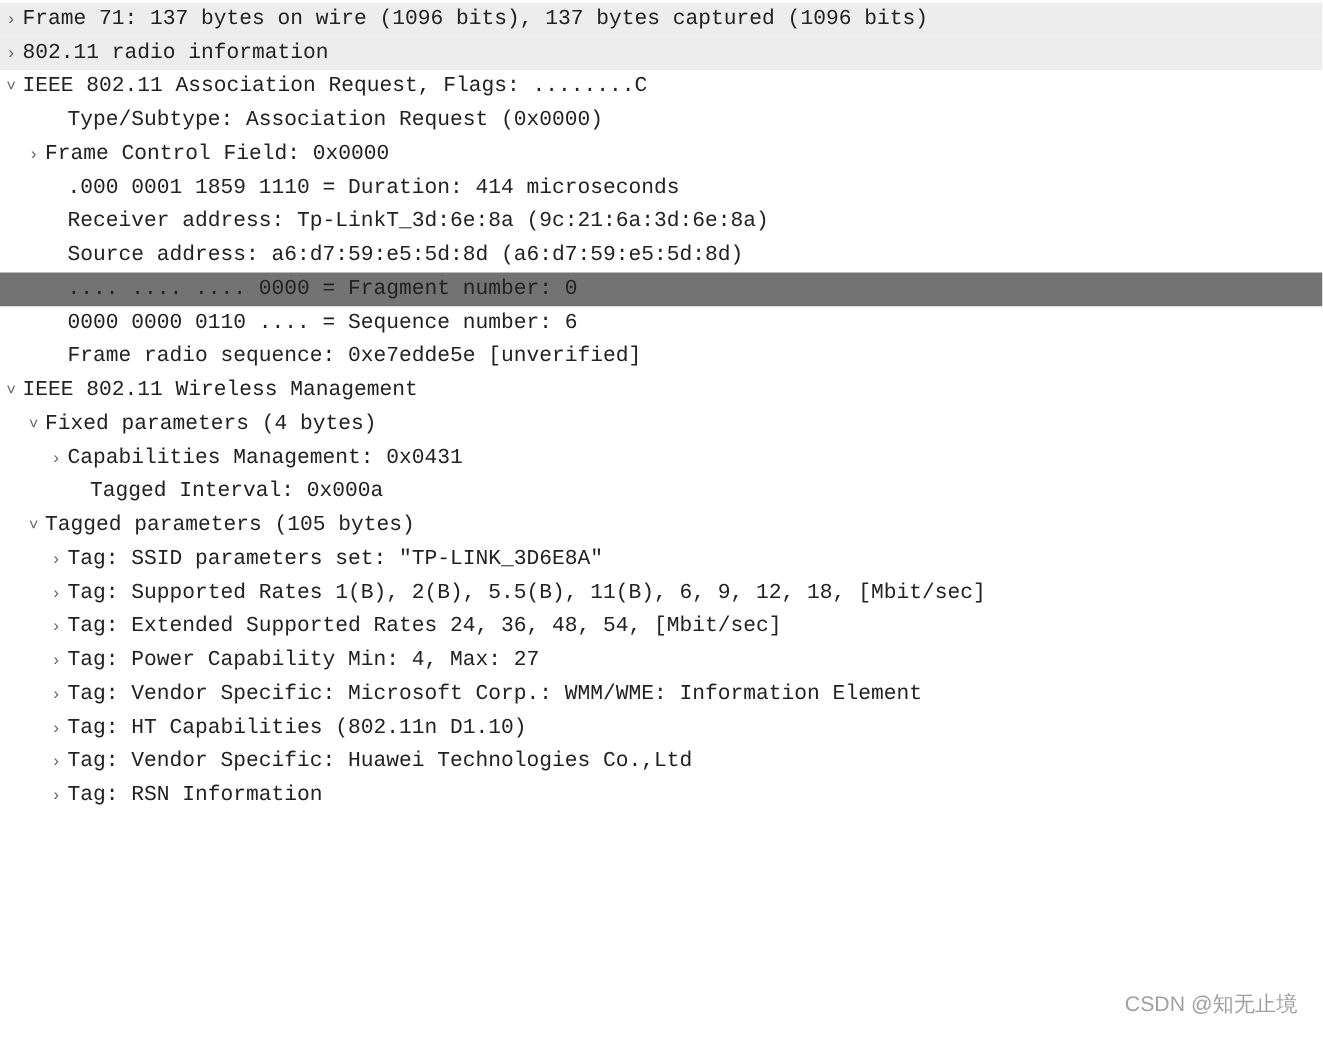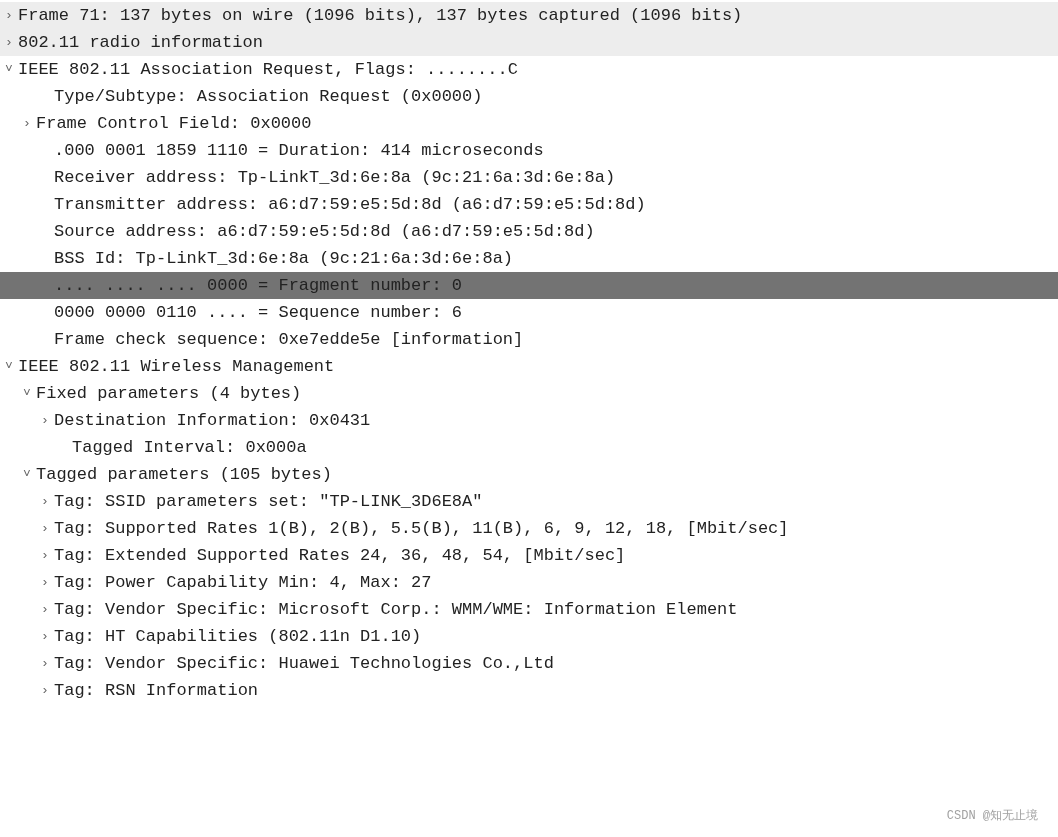--- a/index.html
+++ b/index.html
@@ -4,44 +4,42 @@
 <style>
   html,body{margin:0;padding:0;background:#fff;width:1058px;height:837px;overflow:hidden}
   .panel{font-family:Consolas,"Courier New",monospace;font-size:17px;line-height:27px;color:#222;padding:2px 0}
   .row{display:flex;align-items:flex-start;white-space:pre}
   .row.top{background:#ededed}
   .row.sel{background:#737373}
   .gutter{width:18px;text-align:center;color:#666;font-size:13px;user-select:none;line-height:27px}
   .indent{display:inline-block}
   .i1{width:18px}
   .txt{flex:1;color:#222}
-  .wm{position:absolute;right:20px;bottom:7px;font-family:Liberation Mono, monospace;font-size:12px;color:rgba(120,120,120,0.7);pointer-events:none}
+  .wm{position:absolute;right:20px;bottom:20px;font-family:Liberation Sans, sans-serif;font-size:17px;color:rgba(120,120,120,0.7);pointer-events:none}
   .panel{position:relative;height:837px;box-sizing:border-box}
 </style>
 </head>
 <body>
 
 <div class="panel" id="panel">
   <div class="wm">CSDN @知无止境</div>
 <div class="row top"><span class="gutter">›</span><span class="txt">Frame 71: 137 bytes on wire (1096 bits), 137 bytes captured (1096 bits)</span></div>
     <div class="row top"><span class="gutter">›</span><span class="txt">802.11 radio information</span></div>
     <div class="row"><span class="gutter">˅</span><span class="txt">IEEE 802.11 Association Request, Flags: ........C</span></div>
     <div class="row"><span class="indent i1"></span><span class="indent i1"></span><span class="gutter"> </span><span class="txt">Type/Subtype: Association Request (0x0000)</span></div>
     <div class="row"><span class="indent i1"></span><span class="gutter">›</span><span class="txt">Frame Control Field: 0x0000</span></div>
     <div class="row"><span class="indent i1"></span><span class="indent i1"></span><span class="gutter"> </span><span class="txt">.000 0001 1859 1110 = Duration: 414 microseconds</span></div>
     <div class="row"><span class="indent i1"></span><span class="indent i1"></span><span class="gutter"> </span><span class="txt">Receiver address: Tp-LinkT_3d:6e:8a (9c:21:6a:3d:6e:8a)</span></div>
-    <div class="row"><span class="indent i1"></span><span class="indent i1"></span><span class="gutter"> </span><span class="txt">Transmitter address: a6:d7:59:e5:5d:8d (a6:d7:59:e5:5d:8d)</span></div>
     <div class="row"><span class="indent i1"></span><span class="indent i1"></span><span class="gutter"> </span><span class="txt">Source address: a6:d7:59:e5:5d:8d (a6:d7:59:e5:5d:8d)</span></div>
-    <div class="row"><span class="indent i1"></span><span class="indent i1"></span><span class="gutter"> </span><span class="txt">BSS Id: Tp-LinkT_3d:6e:8a (9c:21:6a:3d:6e:8a)</span></div>
     <div class="row sel"><span class="indent i1"></span><span class="indent i1"></span><span class="gutter"> </span><span class="txt">.... .... .... 0000 = Fragment number: 0</span></div>
     <div class="row"><span class="indent i1"></span><span class="indent i1"></span><span class="gutter"> </span><span class="txt">0000 0000 0110 .... = Sequence number: 6</span></div>
-    <div class="row"><span class="indent i1"></span><span class="indent i1"></span><span class="gutter"> </span><span class="txt">Frame check sequence: 0xe7edde5e [information]</span></div>
+    <div class="row"><span class="indent i1"></span><span class="indent i1"></span><span class="gutter"> </span><span class="txt">Frame radio sequence: 0xe7edde5e [unverified]</span></div>
     <div class="row"><span class="gutter">˅</span><span class="txt">IEEE 802.11 Wireless Management</span></div>
     <div class="row"><span class="indent i1"></span><span class="gutter">˅</span><span class="txt">Fixed parameters (4 bytes)</span></div>
-    <div class="row"><span class="indent i1"></span><span class="indent i1"></span><span class="gutter">›</span><span class="txt">Destination Information: 0x0431</span></div>
+    <div class="row"><span class="indent i1"></span><span class="indent i1"></span><span class="gutter">›</span><span class="txt">Capabilities Management: 0x0431</span></div>
     <div class="row"><span class="indent i1"></span><span class="indent i1"></span><span class="indent i1"></span><span class="gutter"> </span><span class="txt">Tagged Interval: 0x000a</span></div>
     <div class="row"><span class="indent i1"></span><span class="gutter">˅</span><span class="txt">Tagged parameters (105 bytes)</span></div>
     <div class="row"><span class="indent i1"></span><span class="indent i1"></span><span class="gutter">›</span><span class="txt">Tag: SSID parameters set: "TP-LINK_3D6E8A"</span></div>
     <div class="row"><span class="indent i1"></span><span class="indent i1"></span><span class="gutter">›</span><span class="txt">Tag: Supported Rates 1(B), 2(B), 5.5(B), 11(B), 6, 9, 12, 18, [Mbit/sec]</span></div>
     <div class="row"><span class="indent i1"></span><span class="indent i1"></span><span class="gutter">›</span><span class="txt">Tag: Extended Supported Rates 24, 36, 48, 54, [Mbit/sec]</span></div>
     <div class="row"><span class="indent i1"></span><span class="indent i1"></span><span class="gutter">›</span><span class="txt">Tag: Power Capability Min: 4, Max: 27</span></div>
     <div class="row"><span class="indent i1"></span><span class="indent i1"></span><span class="gutter">›</span><span class="txt">Tag: Vendor Specific: Microsoft Corp.: WMM/WME: Information Element</span></div>
     <div class="row"><span class="indent i1"></span><span class="indent i1"></span><span class="gutter">›</span><span class="txt">Tag: HT Capabilities (802.11n D1.10)</span></div>
     <div class="row"><span class="indent i1"></span><span class="indent i1"></span><span class="gutter">›</span><span class="txt">Tag: Vendor Specific: Huawei Technologies Co.,Ltd</span></div>
     <div class="row"><span class="indent i1"></span><span class="indent i1"></span><span class="gutter">›</span><span class="txt">Tag: RSN Information</span></div>

